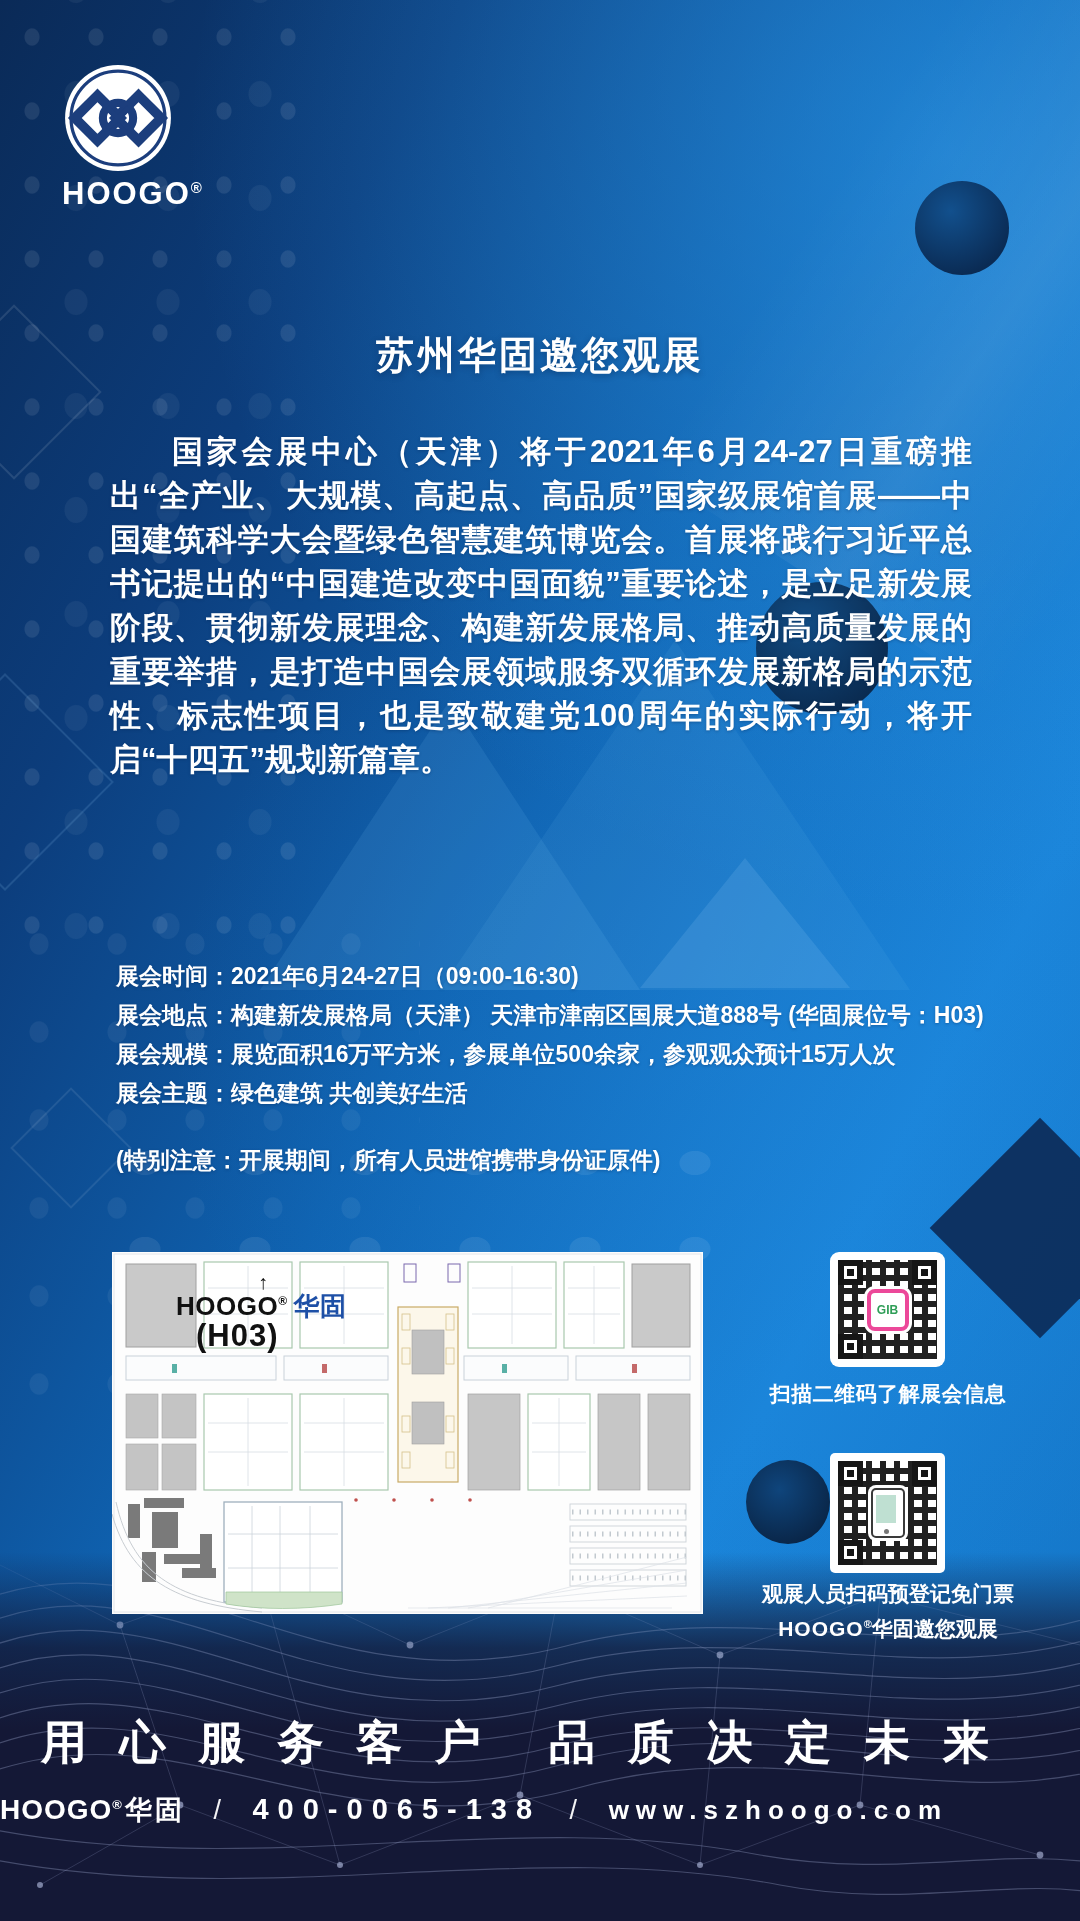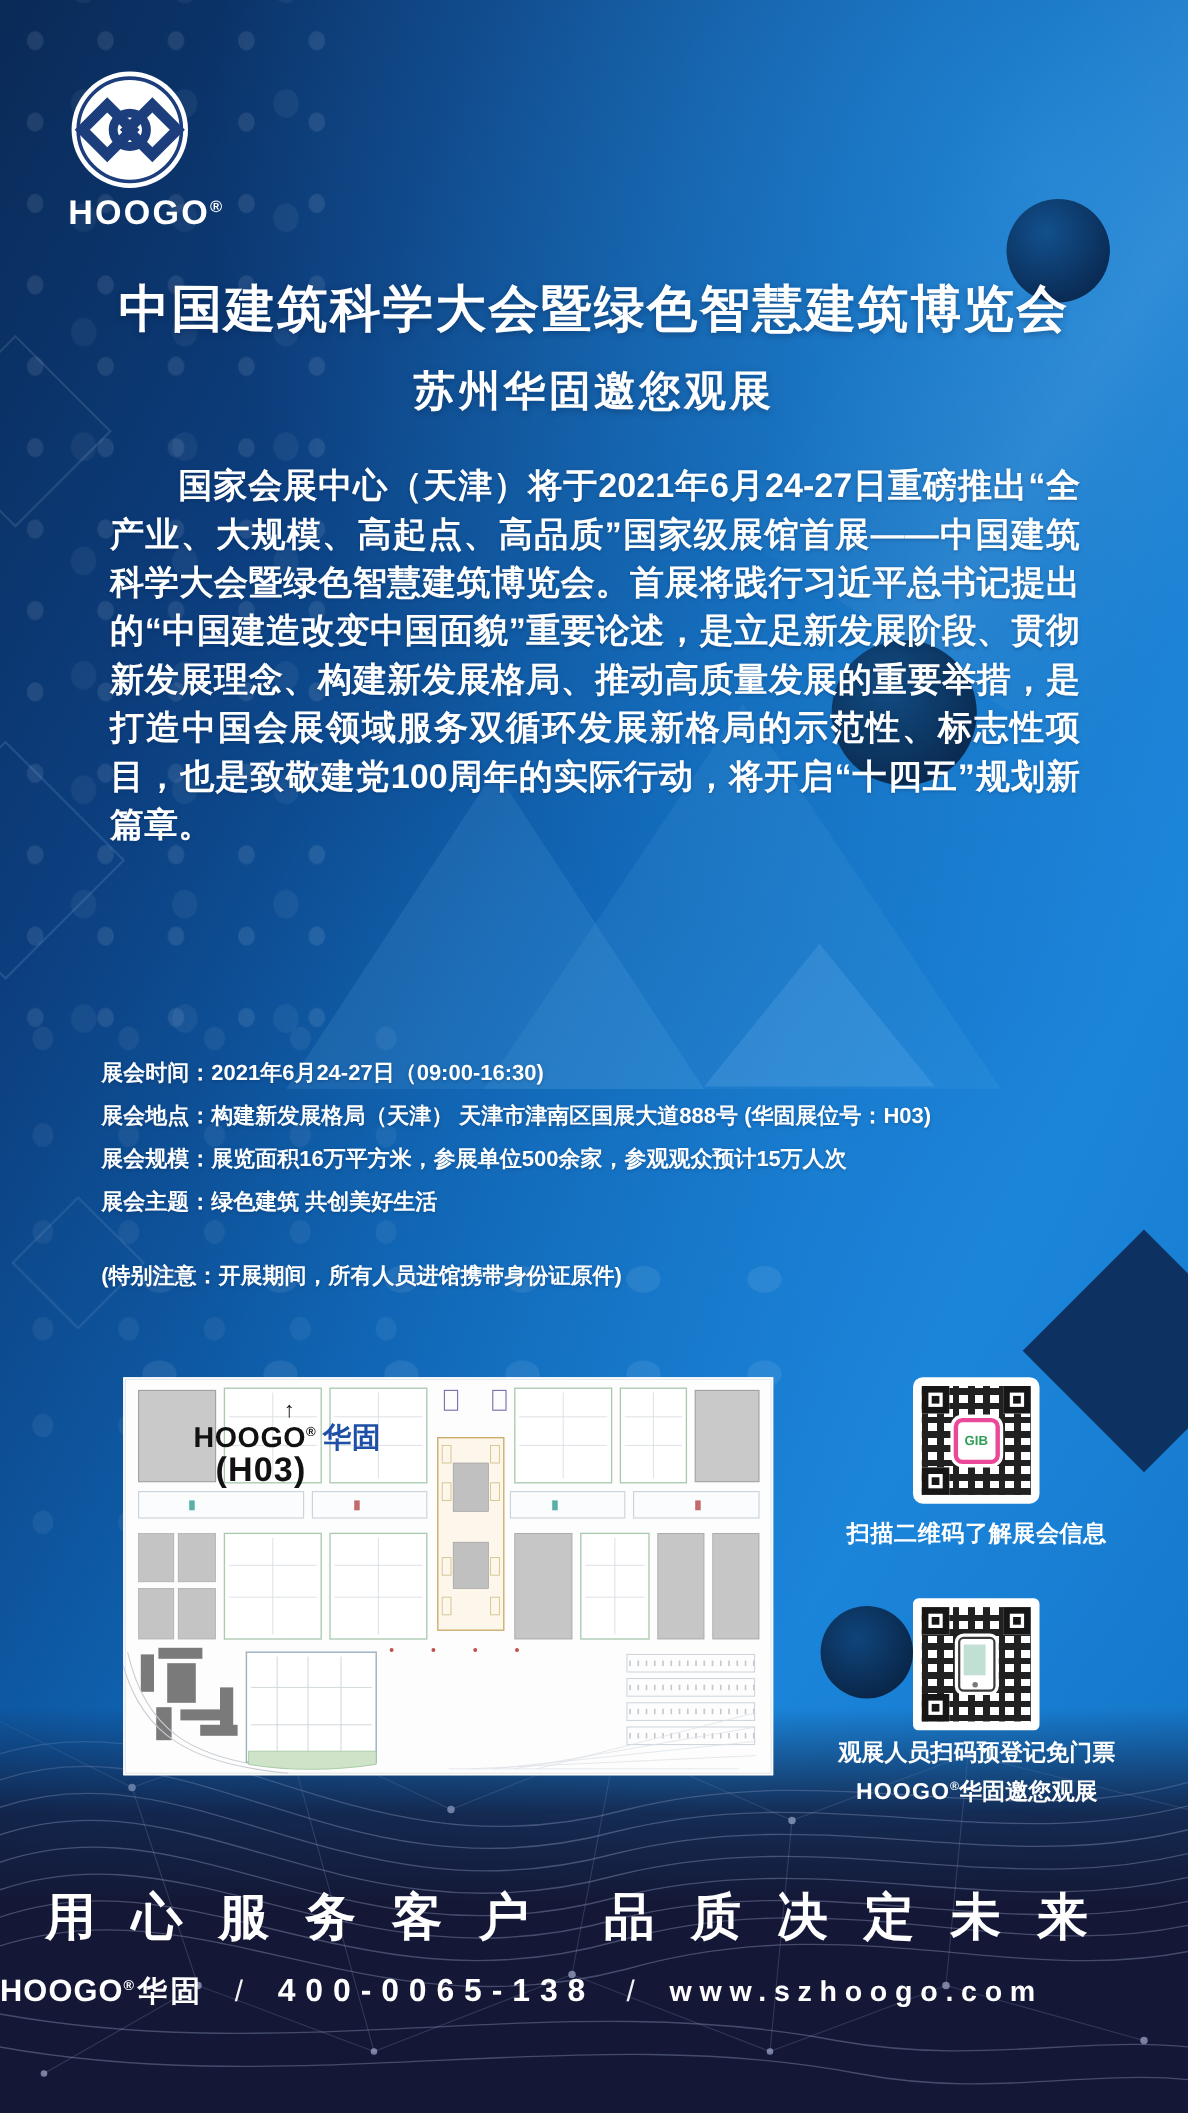--- a/index.html
+++ b/index.html
@@ -54,22 +54,22 @@
   .logo{left:64px;top:64px;width:108px;height:108px;z-index:2;}
   .brand-line{left:62px;top:176px;z-index:2;font-weight:900;font-size:31px;letter-spacing:2px;}
   .brand-line sup{font-size:15px;font-weight:700;}
   .title{left:0;top:250px;width:1080px;text-align:center;z-index:2;
     font-size:46px;font-weight:900;letter-spacing:2px;text-shadow:0 2px 6px rgba(0,30,70,.4);}
   .subtitle{left:0;top:330px;width:1080px;text-align:center;z-index:2;
     font-size:38px;font-weight:900;letter-spacing:3px;text-shadow:0 2px 6px rgba(0,30,70,.4);}
   
   .bodytext{left:100px;top:420px;width:882px;z-index:2;font-size:31px;line-height:44px;
     font-weight:600;text-align:justify;text-shadow:0 1px 3px rgba(0,35,80,.35);}
-  .bodytext p{margin:0;text-indent:2em;}
-  .details{left:92px;top:957px;width:900px;z-index:2;font-size:20px;line-height:39px;
+  .bodytext p{margin:10px;text-indent:2em;}
+  .details{left:116px;top:957px;width:900px;z-index:2;font-size:23px;line-height:39px;
     font-weight:600;text-shadow:0 1px 3px rgba(0,35,80,.35);}
   .details .row{white-space:nowrap;}
   .details b{font-weight:900;}
   .details .notice{margin-top:28px;font-weight:900;}
   
   .plan{left:112px;top:1252px;width:591px;height:362px;background:#fdfdfd;z-index:2;}
   .plan svg{position:absolute;left:0;top:0;}
   .plan-label{position:absolute;left:64px;top:20px;color:#111;z-index:3;line-height:1.05;}
   .plan-label .north{margin-left:82px;font-size:20px;font-weight:900;}
   .plan-label .l1{font-size:26px;font-weight:900;letter-spacing:.5px;}
@@ -178,21 +178,20 @@
     <circle cx="50" cy="50" r="43.5" fill="none" stroke="#1c3e7d" stroke-width="3"></circle>
     <g fill="none" stroke="#1c3e7d">
       <path d="M31 29 L10 50 L31 71 L52 50 Z" stroke-width="9"></path>
       <path d="M69 29 L90 50 L69 71 L48 50 Z" stroke-width="9"></path>
       <circle cx="50" cy="50" r="14" stroke-width="7.5"></circle>
       <path d="M40 40 L60 60 M60 40 L40 60" stroke-width="5"></path>
     </g>
   </svg>
   <div class="layer brand-line"><span>HOOGO</span><sup>®</sup></div>
 
-  <div class="layer title">中国建筑科学大会暨绿色智慧建筑博览会</div>
   <div class="layer subtitle">苏州华固邀您观展</div>
 
   <div class="layer bodytext">
     <p>国家会展中心（天津）将于2021年6月24-27日重磅推出“全产业、大规模、高起点、高品质”国家级展馆首展——中国建筑科学大会暨绿色智慧建筑博览会。首展将践行习近平总书记提出的“中国建造改变中国面貌”重要论述，是立足新发展阶段、贯彻新发展理念、构建新发展格局、推动高质量发展的重要举措，是打造中国会展领域服务双循环发展新格局的示范性、标志性项目，也是致敬建党100周年的实际行动，将开启“十四五”规划新篇章。</p>
   </div>
 
   <div class="layer details">
     <div class="row"><span>展会时间：</span><span>2021年6月24-27日（09:00-16:30)</span></div>
     <div class="row"><span>展会地点：</span><span>构建新发展格局（天津） 天津市津南区国展大道888号 </span><b>(华固展位号：H03)</b></div>
     <div class="row"><span>展会规模：</span><span>展览面积16万平方米，参展单位500余家，参观观众预计15万人次</span></div>

